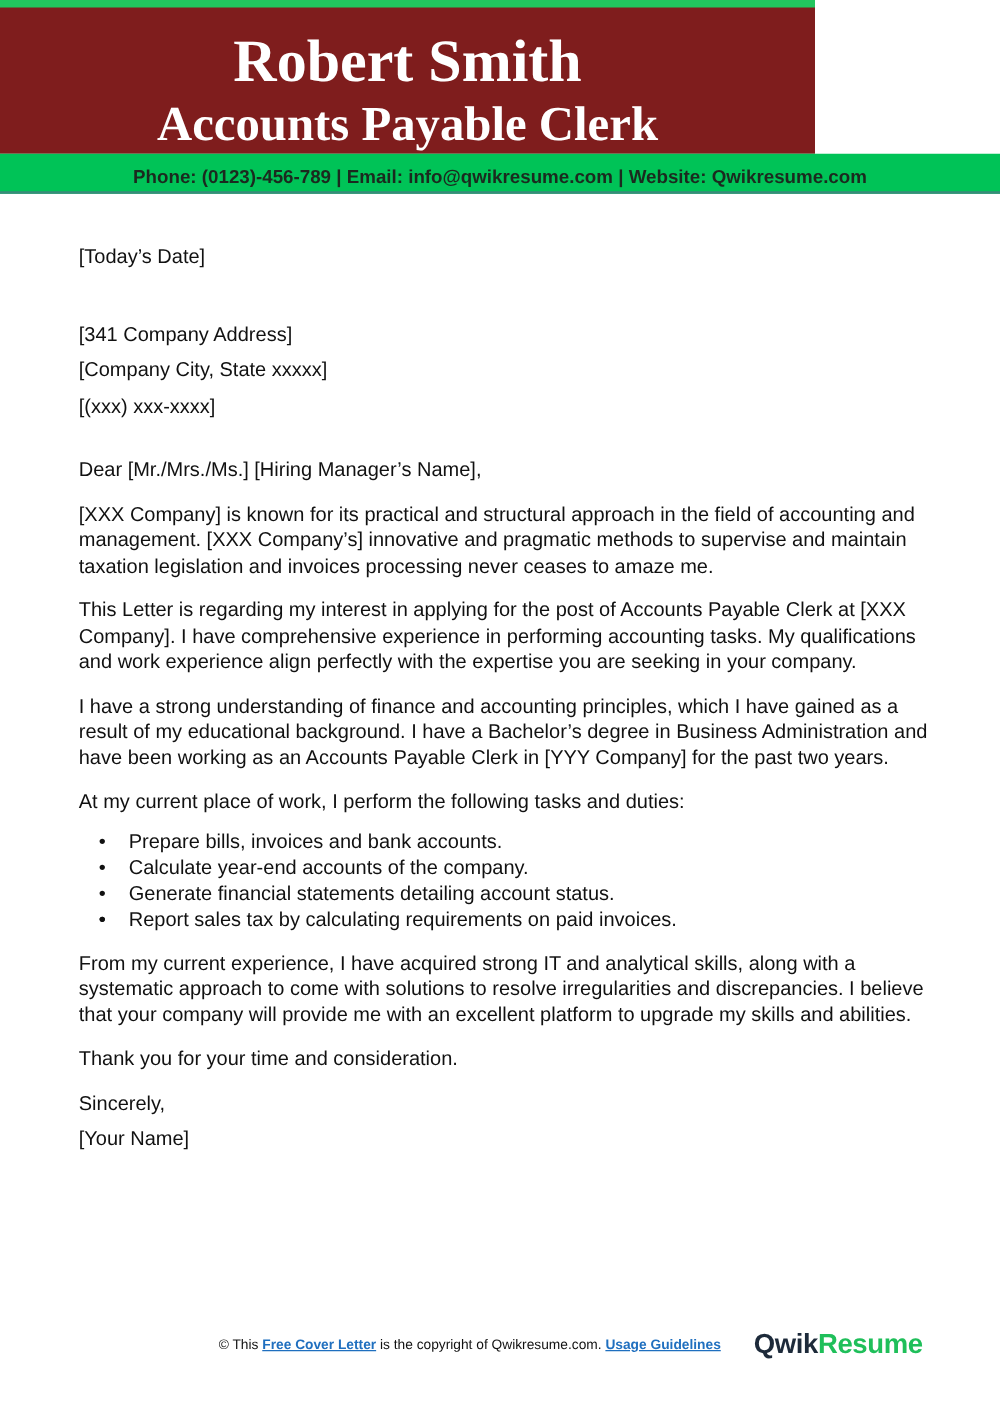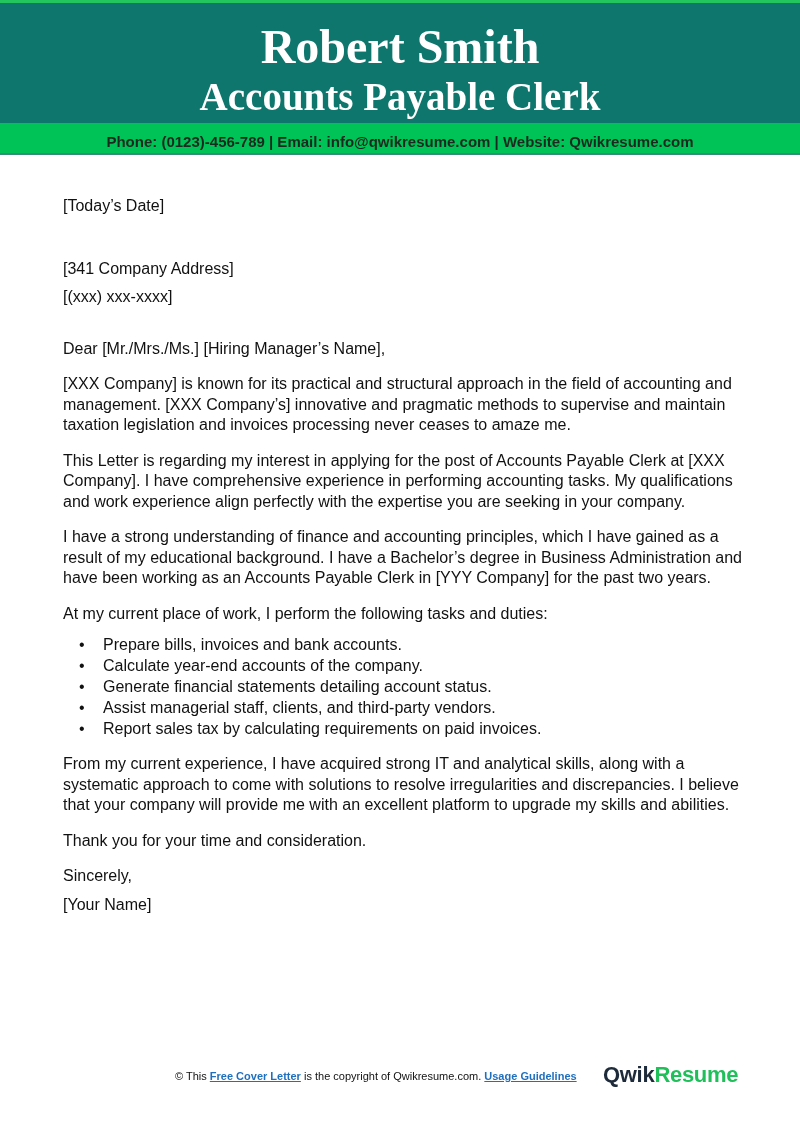--- a/index.html
+++ b/index.html
@@ -1,19 +1,19 @@
 <!DOCTYPE html>
 <html><head>
 <meta charset="utf-8">
 <style>
   html, body { margin: 0; padding: 0; background: #ffffff; }
   body { width: 800px; height: 1131px; position: relative; overflow: hidden;
          font-family: "Liberation Sans", sans-serif; color: #111111; }
-  .header { position: absolute; left: 0; top: 0; width: 800px; height: 123px;
-            background: #0f766e; border-top: 3px solid #22c55e; box-sizing: border-box; }
+  .header { position: absolute; left: 0; top: 0; width: 652px; height: 123px;
+            background: #7f1d1d; border-top: 6px solid #22c55e; box-sizing: border-box; }
   .name { position: absolute; left: 0; right: 0; top: 14px; text-align: center;
           font-family: "Liberation Serif", serif; font-weight: bold; font-size: 48px;
           color: #ffffff; line-height: 60px; }
   .title { position: absolute; left: 0; right: 0; top: 76px; text-align: center;
            font-family: "Liberation Serif", serif; font-weight: bold; font-size: 39px;
            color: #ffffff; line-height: 36px; }
   .contact-band { position: absolute; left: 0; top: 123px; width: 800px; height: 32px;
                   background: #00c357; border-bottom: 2px solid #3a8a7a; box-sizing: border-box;
                   text-align: center; }
   .contact { font-size: 15px; font-weight: bold; color: #1b2a1f; line-height: 37px; }
@@ -41,32 +41,33 @@
   <div class="title">Accounts Payable Clerk</div>
 </div>
 <div class="contact-band">
   <span class="contact">Phone: (0123)-456-789 | Email: info@qwikresume.com | Website: Qwikresume.com</span>
 </div>
 
 <div class="body">
   <p class="date">[Today’s Date]</p>
   <div class="addr">
     <p>[341 Company Address]</p>
+    <p>[Company City, State xxxxx]</p>
     <p>[(xxx) xxx-xxxx]</p>
   </div>
   <p class="salute">Dear [Mr./Mrs./Ms.] [Hiring Manager’s Name],</p>
   <p class="para">[XXX Company] is known for its practical and structural approach in the field of accounting and management. [XXX Company’s] innovative and pragmatic methods to supervise and maintain taxation legislation and invoices processing never ceases to amaze me.</p>
   <p class="para">This Letter is regarding my interest in applying for the post of Accounts Payable Clerk at [XXX Company]. I have comprehensive experience in performing accounting tasks. My qualifications and work experience align perfectly with the expertise you are seeking in your company.</p>
   <p class="para">I have a strong understanding of finance and accounting principles, which I have gained as a result of my educational background. I have a Bachelor’s degree in Business Administration and have been working as an Accounts Payable Clerk in [YYY Company] for the past two years.</p>
   <p class="para" style="margin-bottom:10px !important">At my current place of work, I perform the following tasks and duties:</p>
   <ul class="tasks">
     <li><span class="bullet">•</span><span>Prepare bills, invoices and bank accounts.</span></li>
     <li><span class="bullet">•</span><span>Calculate year-end accounts of the company.</span></li>
     <li><span class="bullet">•</span><span>Generate financial statements detailing account status.</span></li>
-    <li><span class="bullet">•</span><span>Assist managerial staff, clients, and third-party vendors.</span></li>
+    <li><span class="bullet">•</span></li>
     <li><span class="bullet">•</span><span>Report sales tax by calculating requirements on paid invoices.</span></li>
   </ul>
   <p class="para">From my current experience, I have acquired strong IT and analytical skills, along with a systematic approach to come with solutions to resolve irregularities and discrepancies. I believe that your company will provide me with an excellent platform to upgrade my skills and abilities.</p>
   <p class="para">Thank you for your time and consideration.</p>
   <p>Sincerely,</p>
   <p>[Your Name]</p>
 </div>
 
 <div class="footer-note">
   <span>© This </span><a>Free Cover Letter</a><span> is the copyright of Qwikresume.com. </span><a>Usage Guidelines</a>

